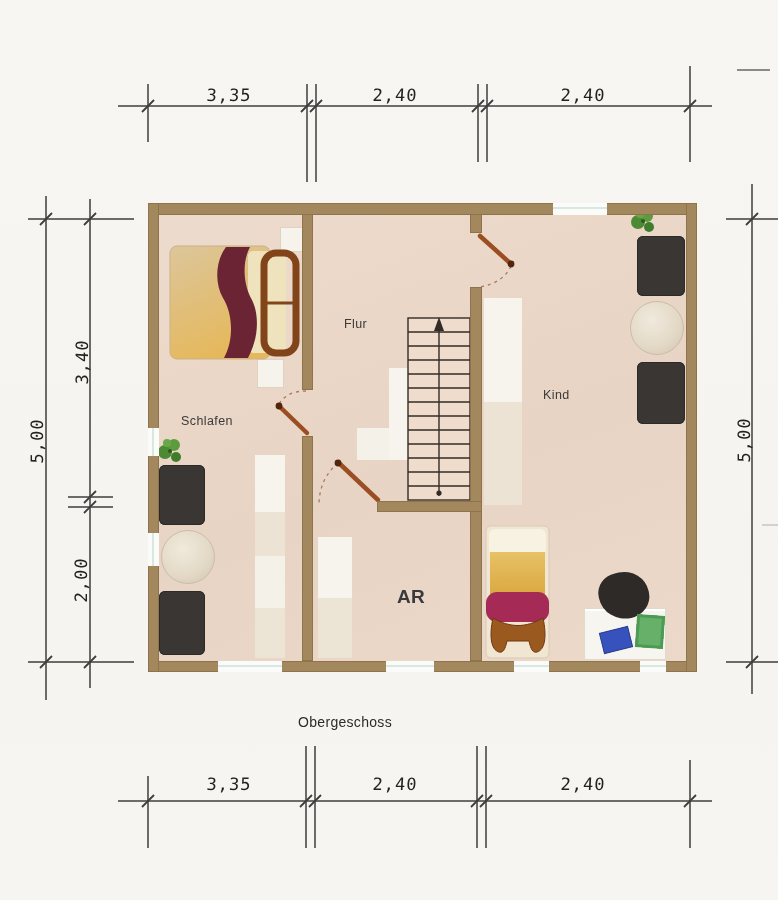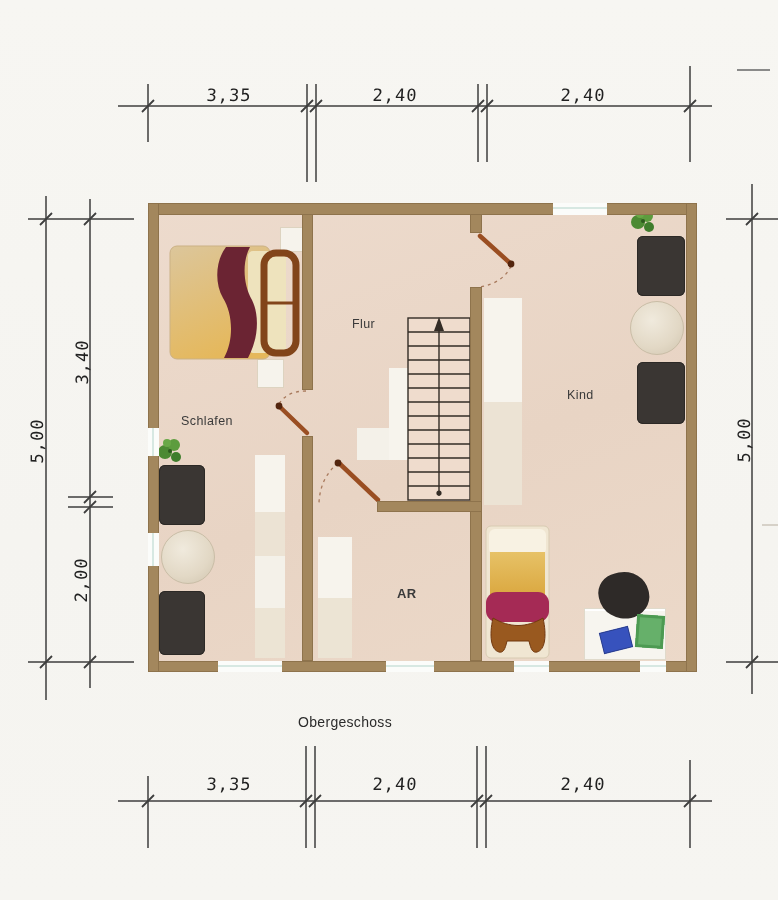--- a/index.html
+++ b/index.html
@@ -189,19 +189,19 @@
 
   <div class="abs win-h" style="left:553px;top:203px;width:54px;height:12px;"></div>
   <div class="abs win-h" style="left:218px;top:661px;width:64px;height:11px;"></div>
   <div class="abs win-h" style="left:386px;top:661px;width:48px;height:11px;"></div>
   <div class="abs win-h" style="left:514px;top:661px;width:35px;height:11px;"></div>
   <div class="abs win-h" style="left:640px;top:661px;width:26px;height:11px;"></div>
   <div class="abs win-v" style="left:148px;top:428px;width:11px;height:28px;"></div>
   <div class="abs win-v" style="left:148px;top:533px;width:11px;height:33px;"></div>
 
   <div class="abs room-label" style="left:181px;top:414px;">Schlafen</div>
-  <div class="abs room-label" style="left:352px;top:317px;">Flur</div>
-  <div class="abs room-label" style="left:567px;top:388px;">Kind</div>
-  <div class="abs room-label" style="left:397px;top:586px;font-weight:600;font-size:13px;">AR</div>
+  <div class="abs room-label" style="left:344px;top:317px;">Flur</div>
+  <div class="abs room-label" style="left:543px;top:388px;">Kind</div>
+  <div class="abs room-label" style="left:397px;top:586px;font-weight:600;font-size:19px;">AR</div>
 
   <div class="abs title" style="left:280px;top:714px;">Obergeschoss</div>
 
 </div>
 
 </body></html>

